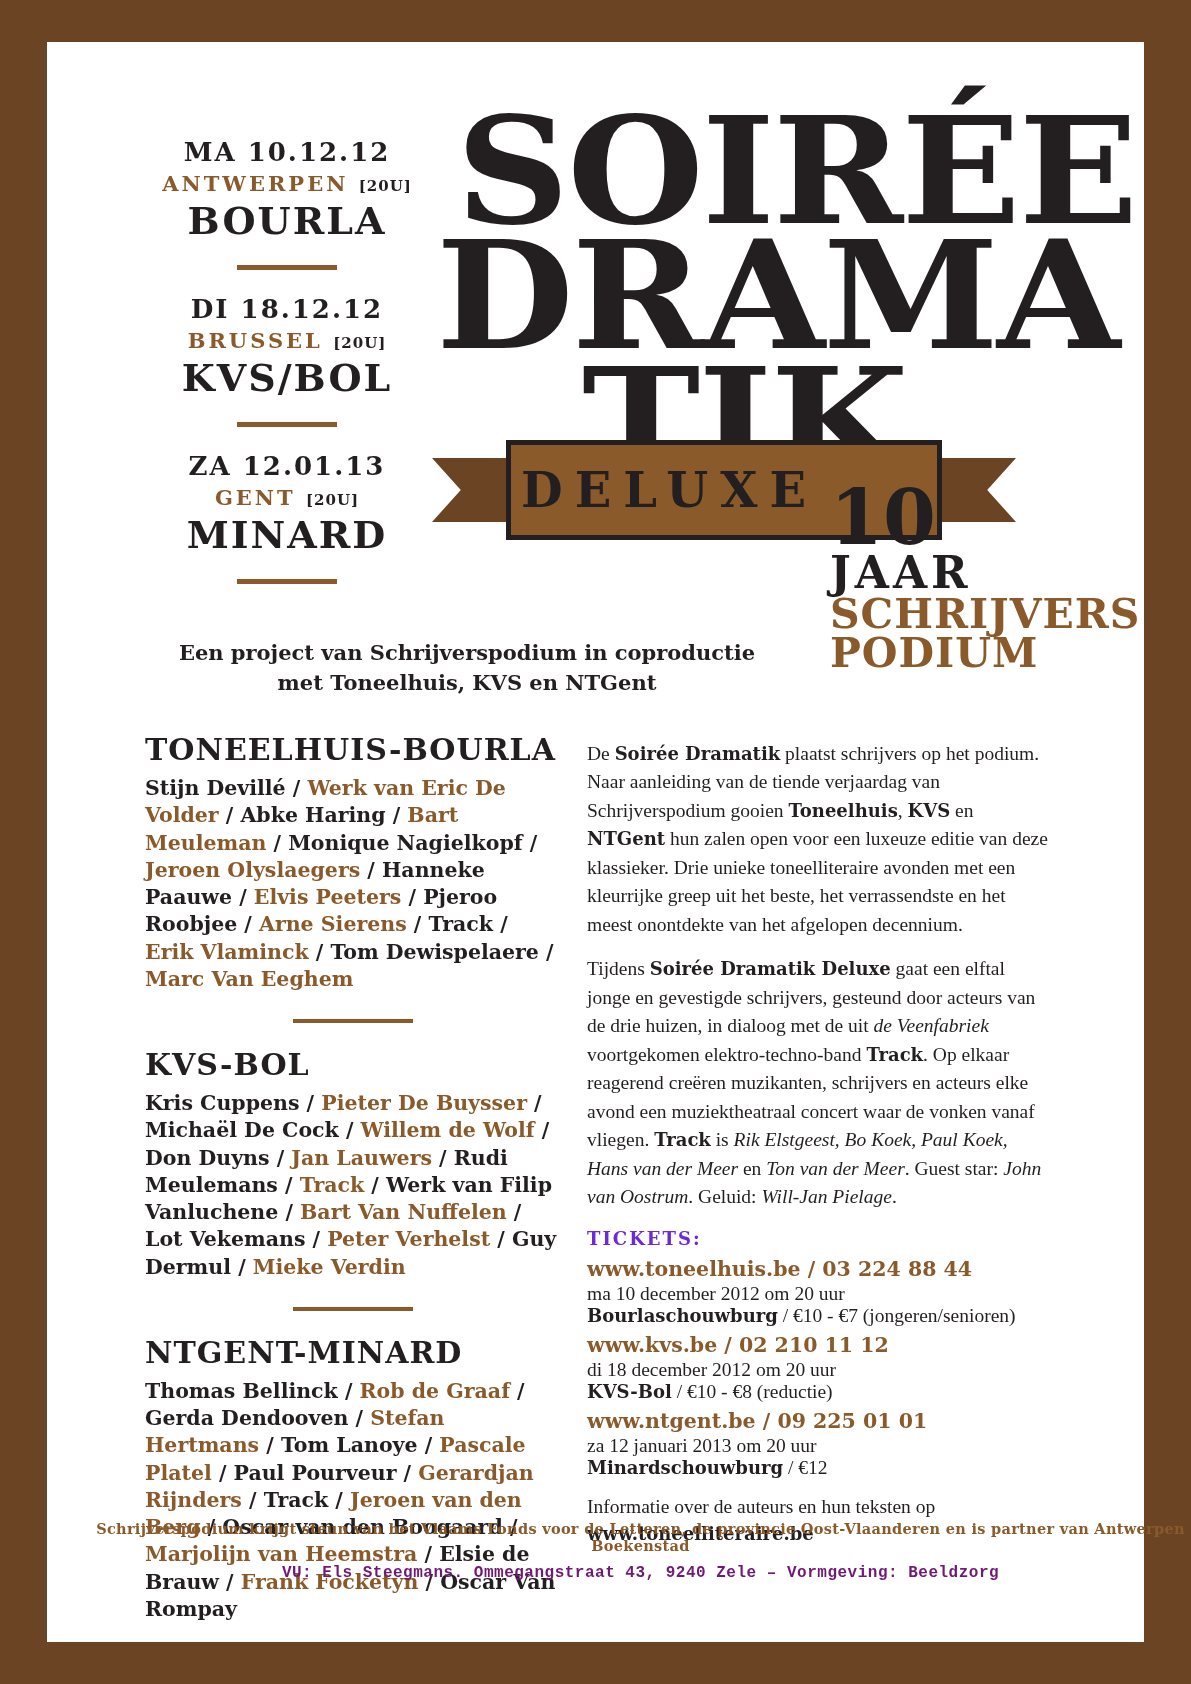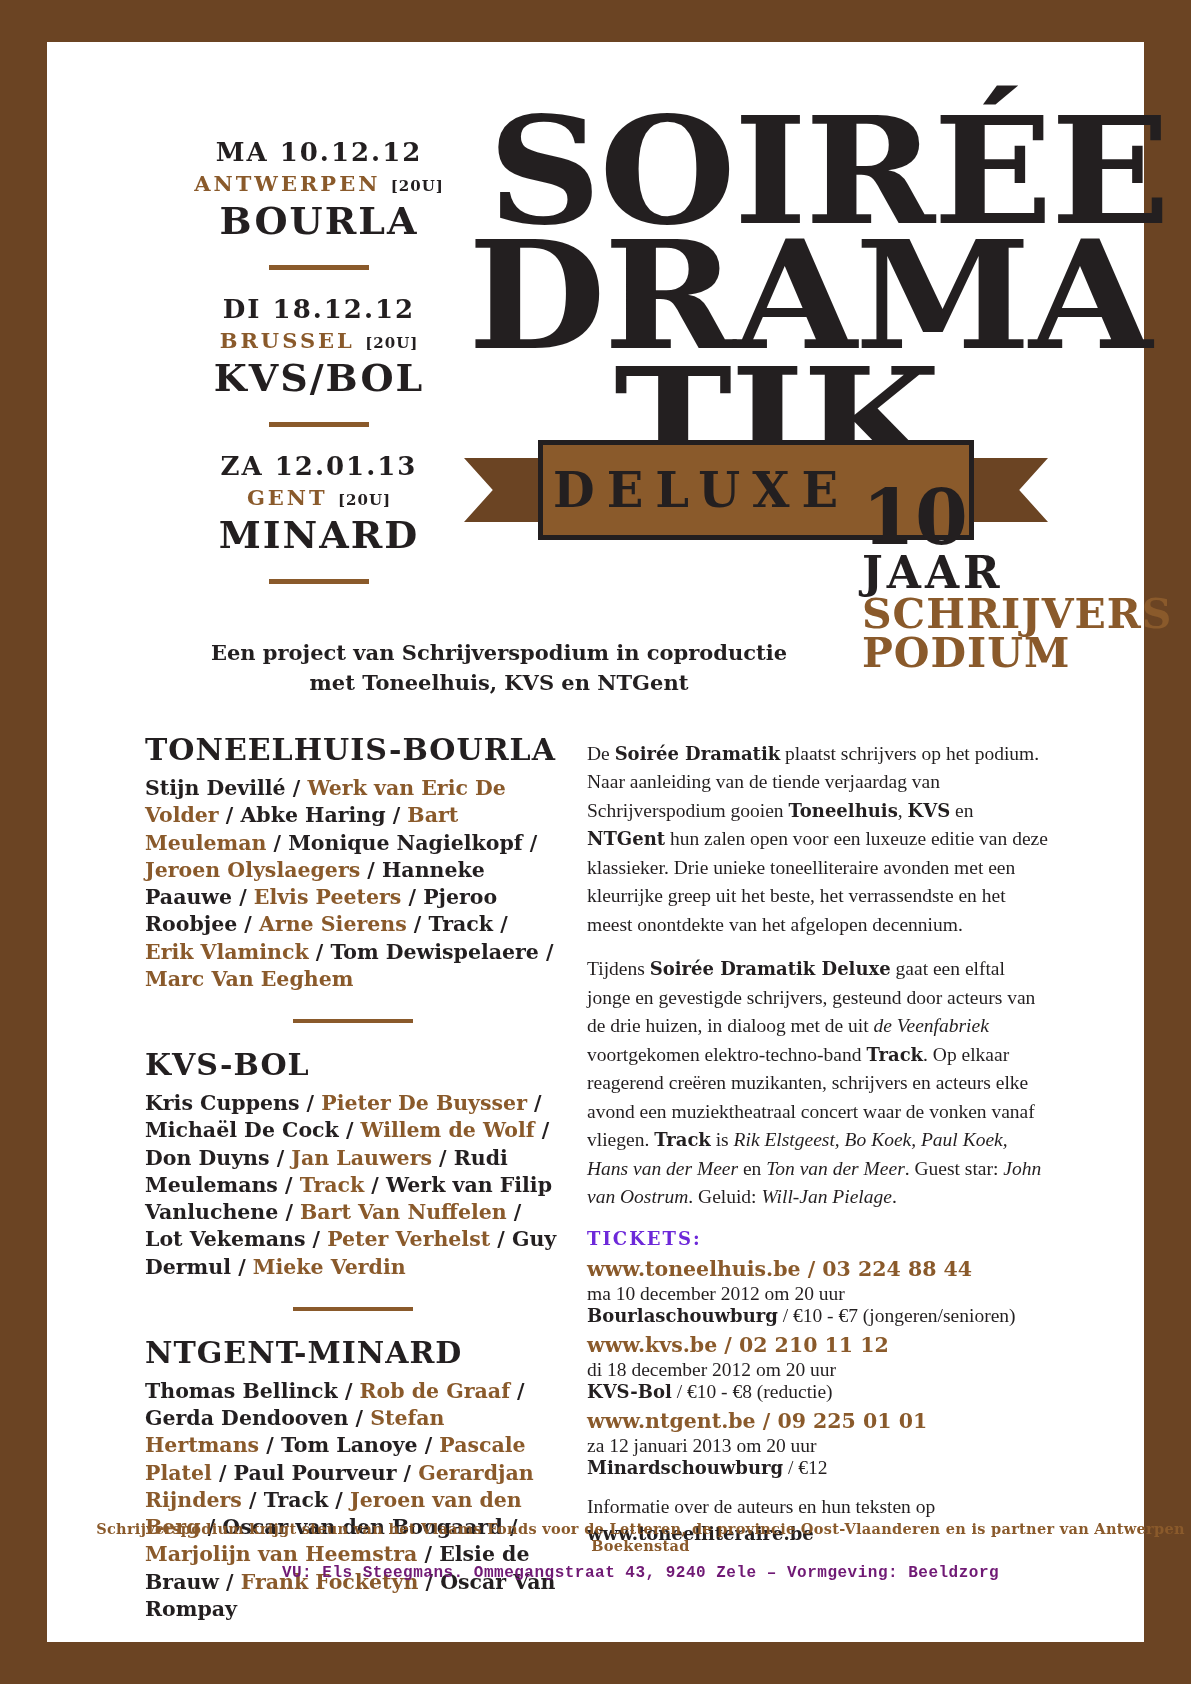--- a/index.html
+++ b/index.html
@@ -14,21 +14,20 @@
     overflow: hidden;
   }
   .poster {
     position: absolute;
     left: 47px;
     top: 42px;
     width: 1097px;
     height: 1600px;
     background: #ffffff;
     box-sizing: border-box;
-    padding-left: 32px;
   }
 
   
   .top {
     position: relative;
     height: 620px;
   }
   .dates {
     position: absolute;
     left: 90px;

